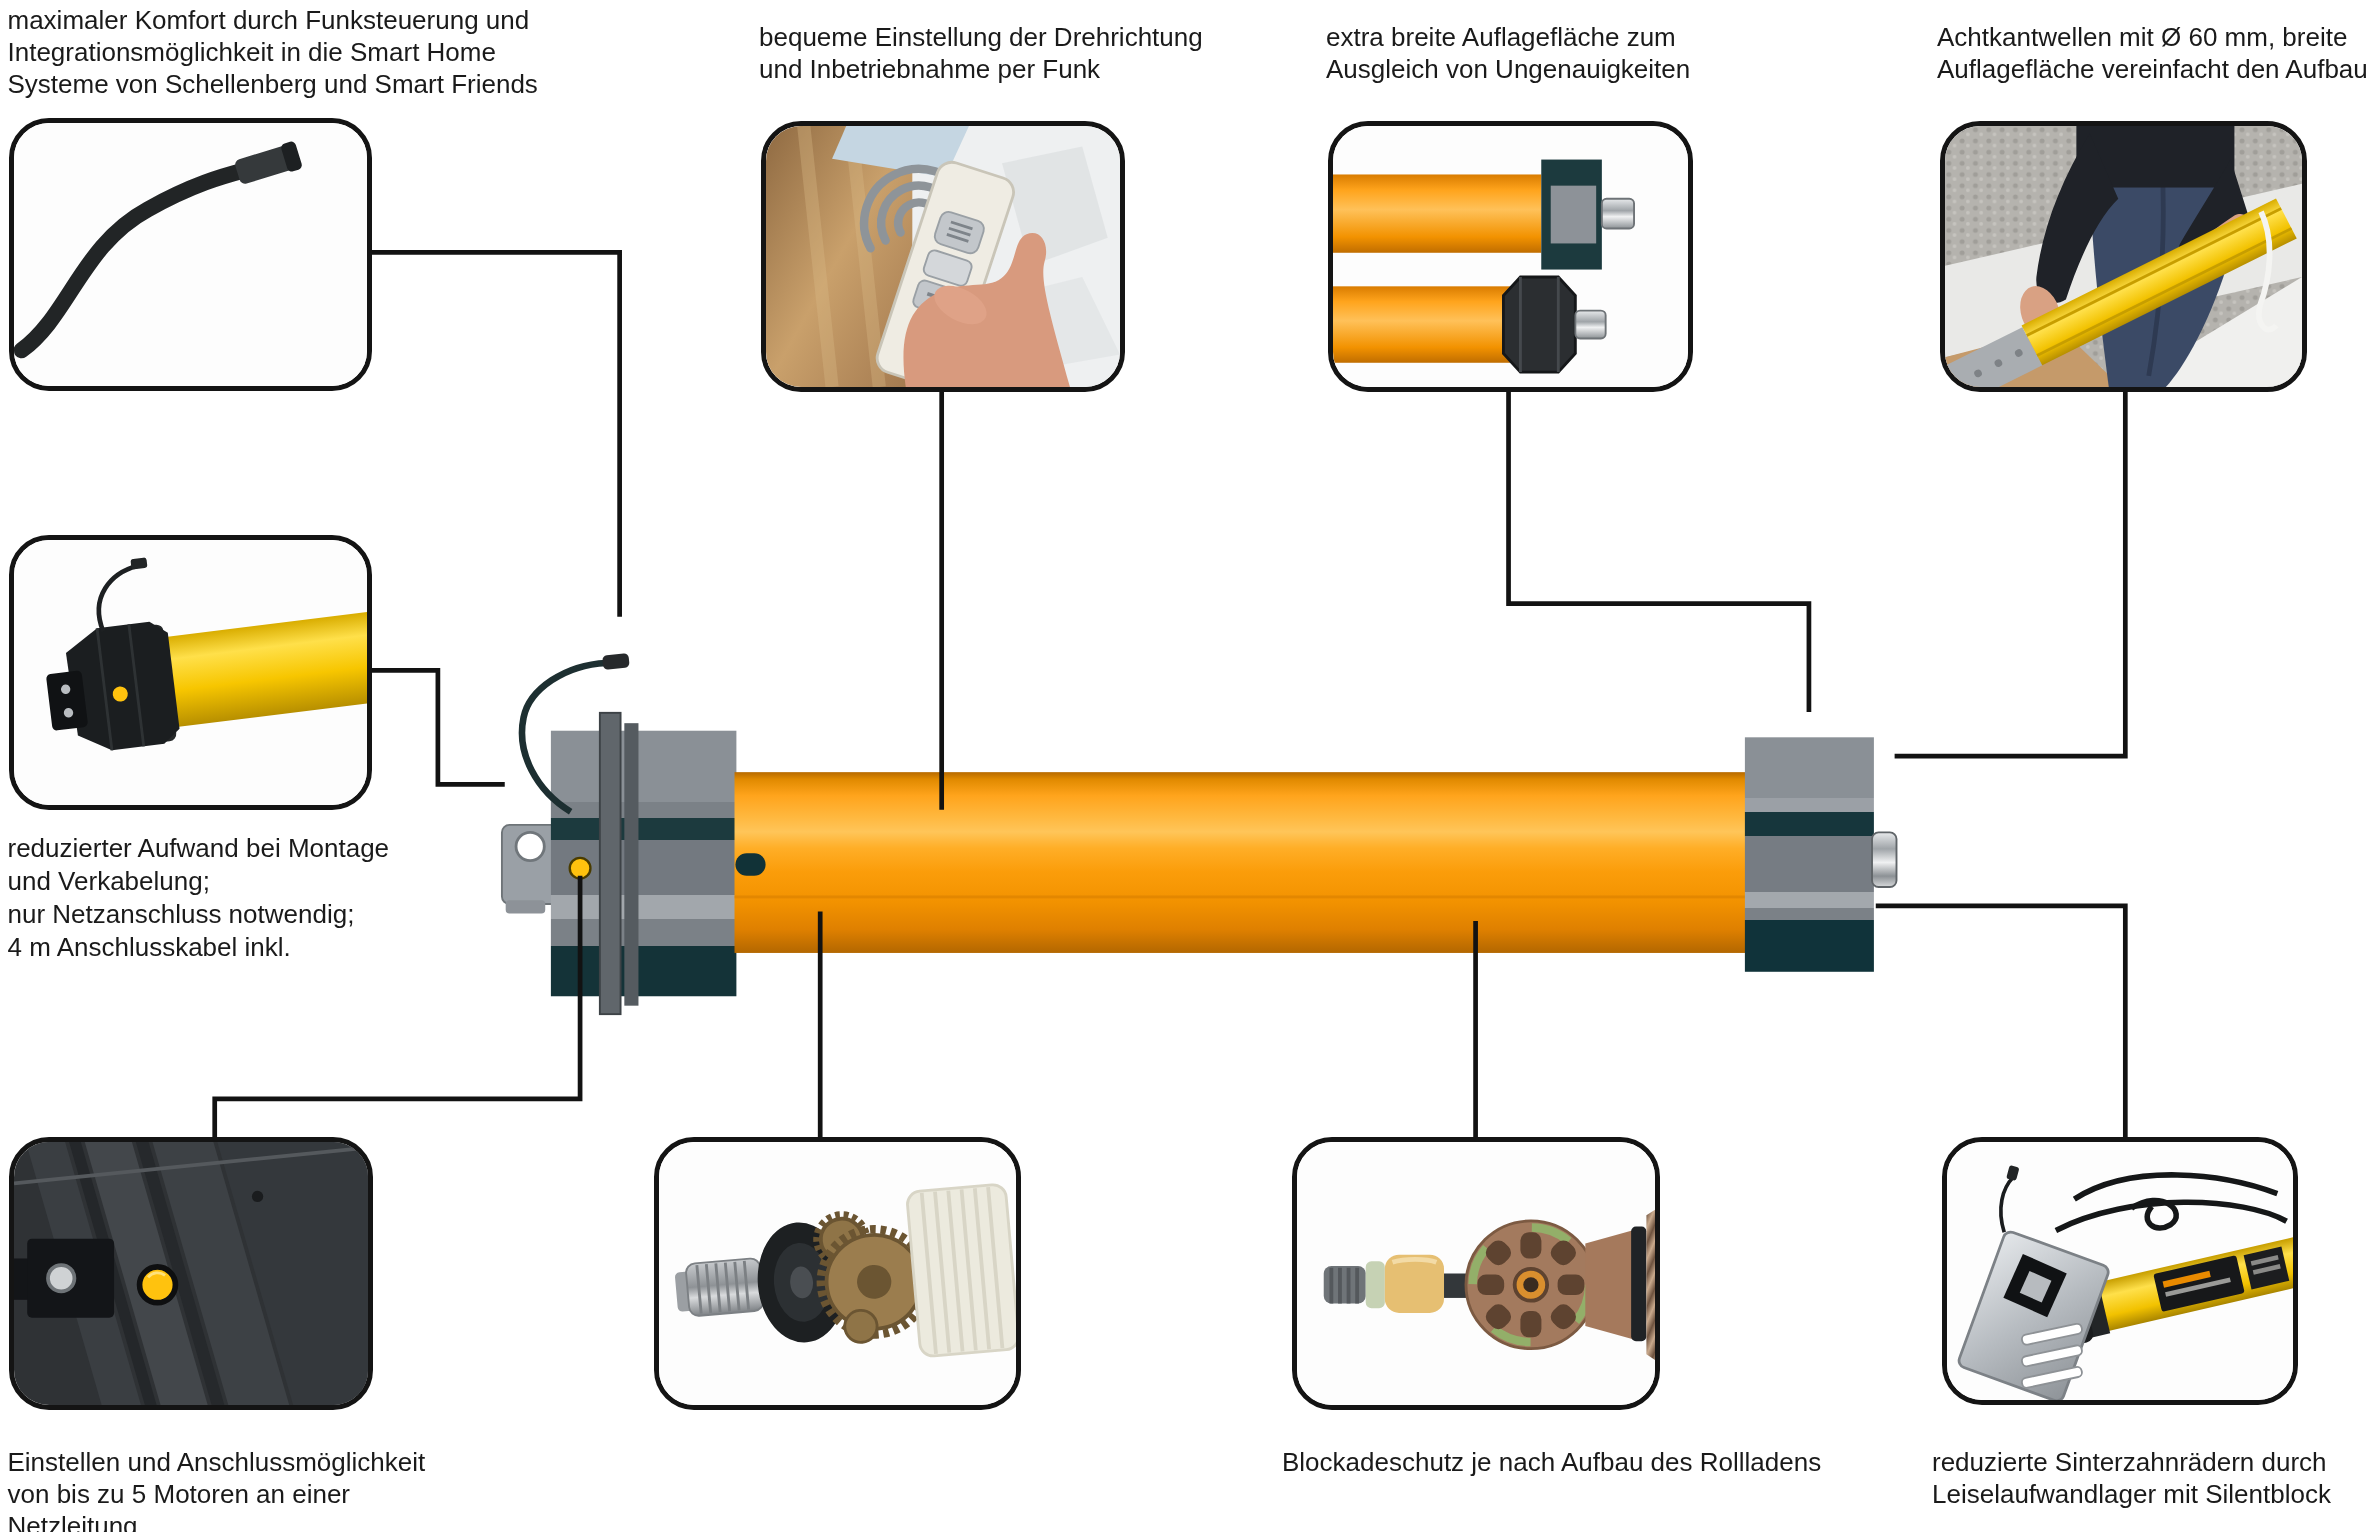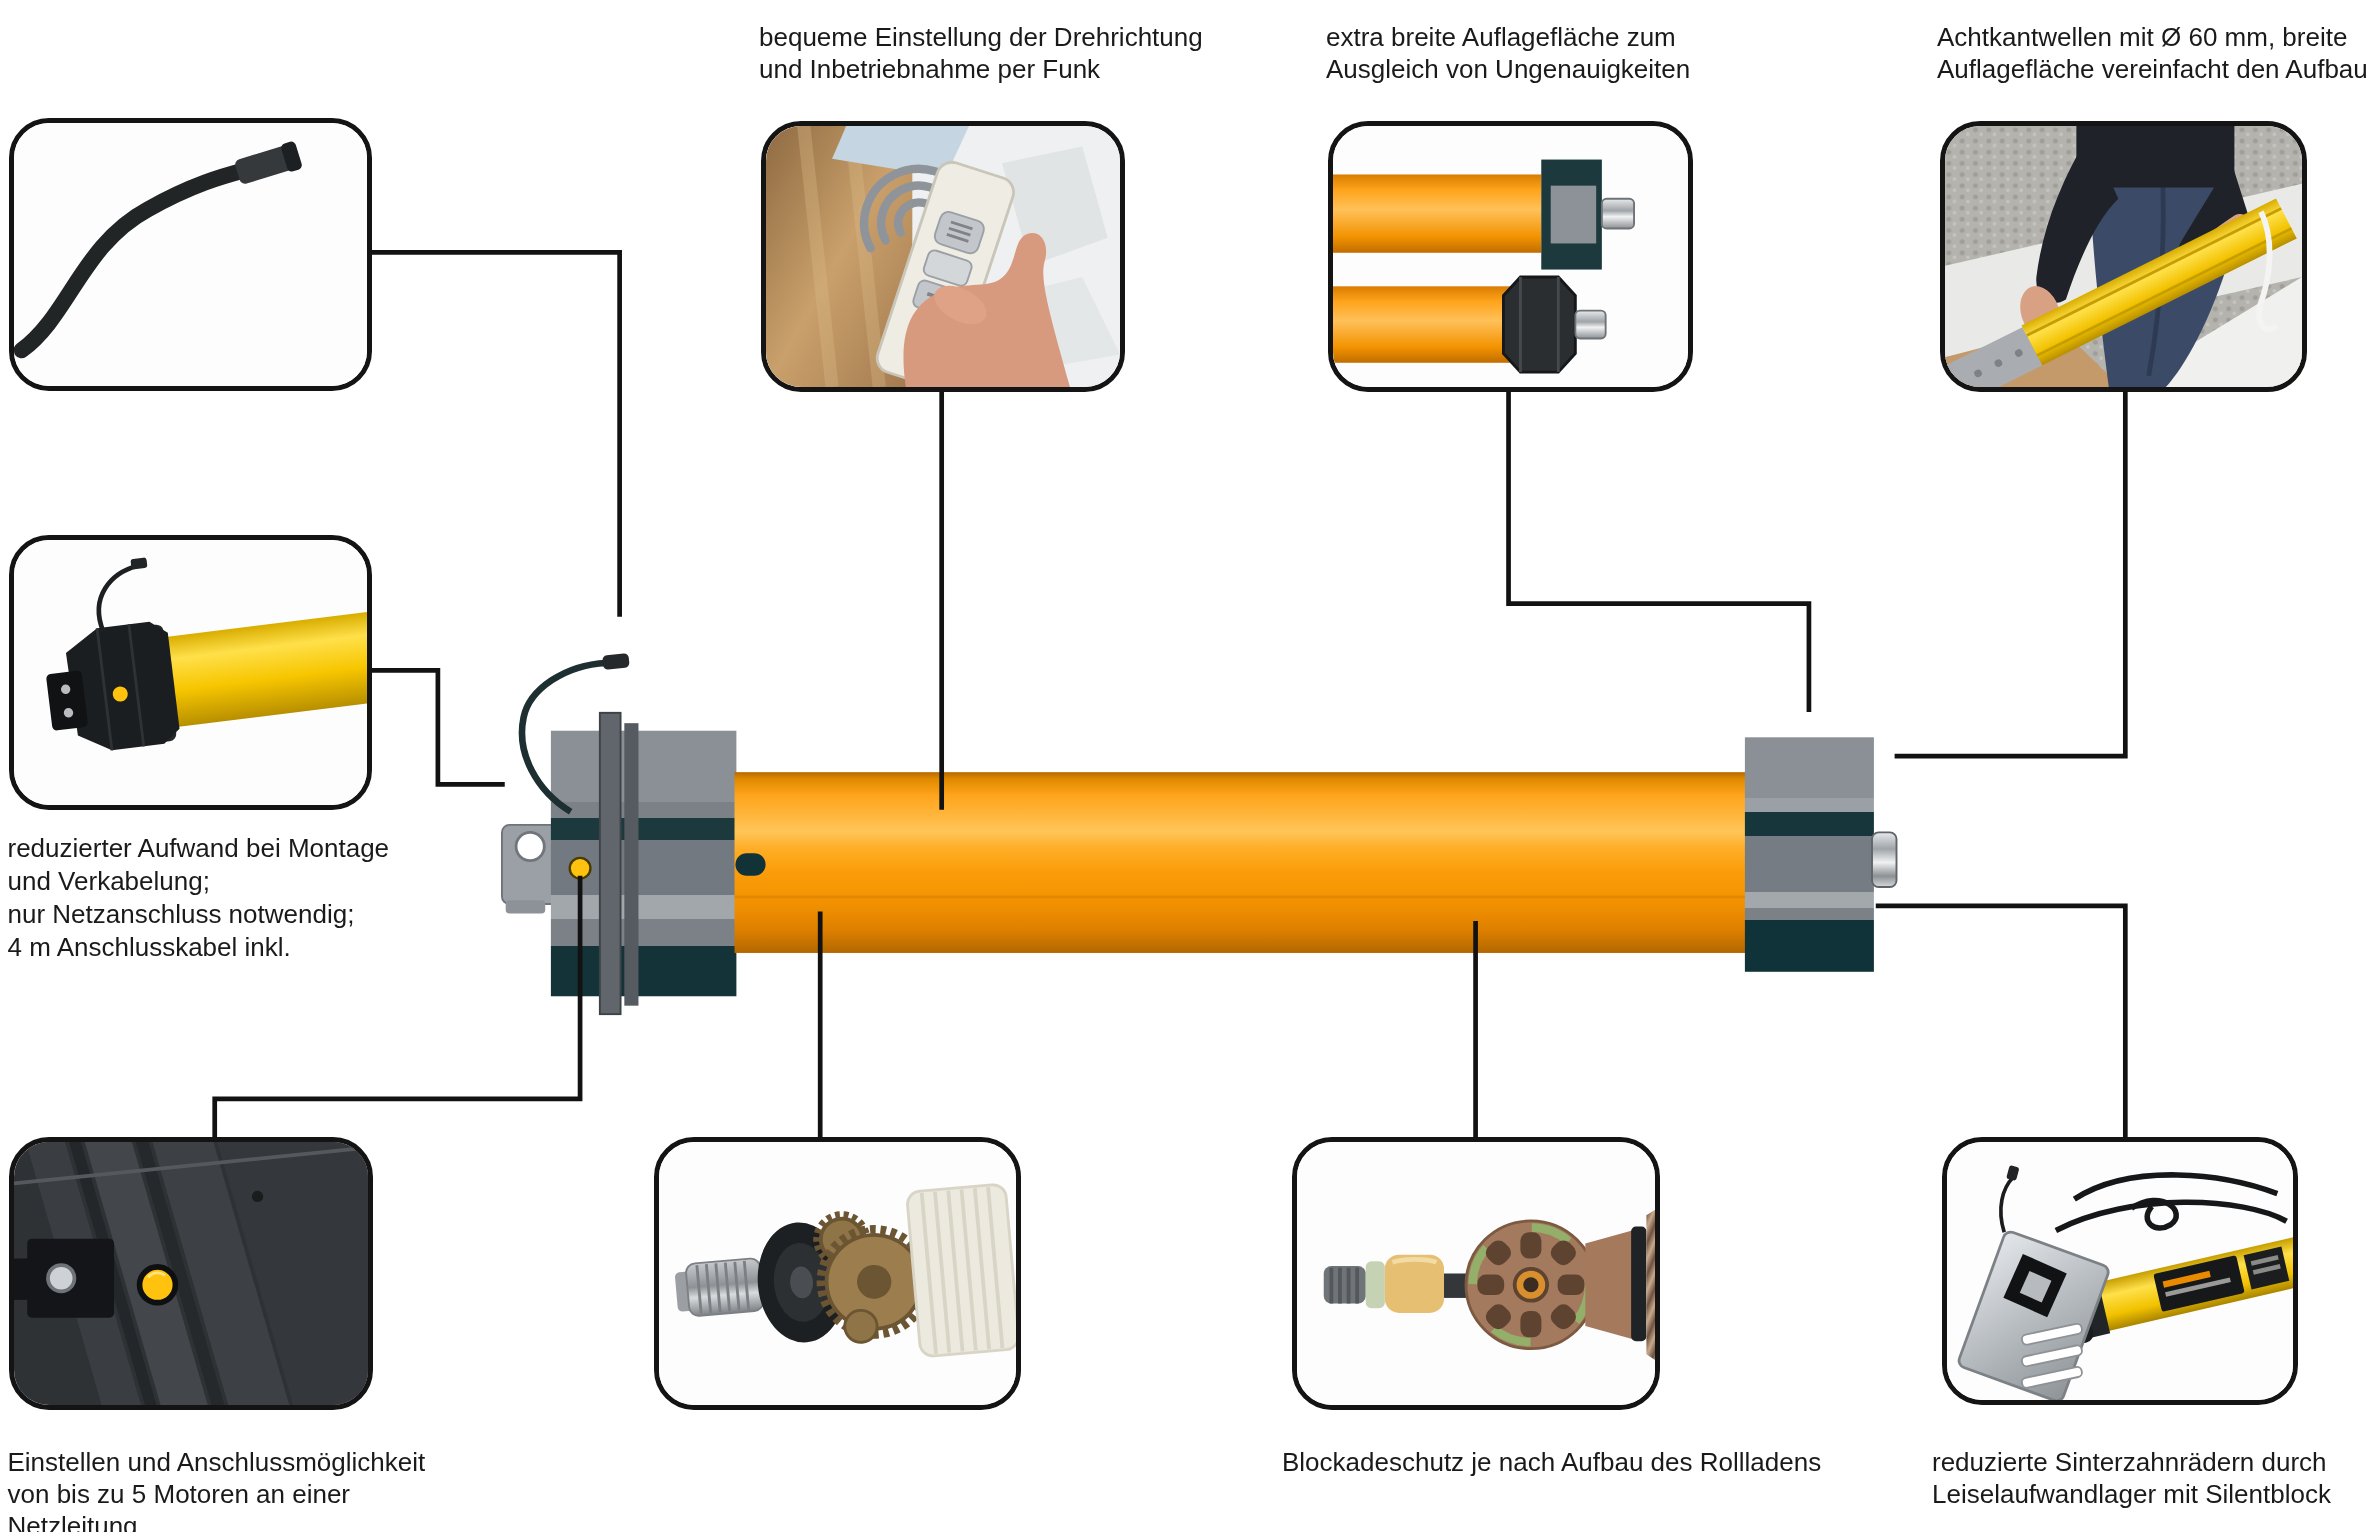--- a/index.html
+++ b/index.html
@@ -103,20 +103,25 @@
       <polyline points="1000,416 1000,860"></polyline>
       <polyline points="1602,416 1602,641 1921,641 1921,756"></polyline>
       <polyline points="2257,416 2257,803 2012,803"></polyline>
       <polyline points="616,930 616,1167 228,1167 228,1209"></polyline>
       <polyline points="871,968 871,1209"></polyline>
       <polyline points="1567,978 1567,1209"></polyline>
       <polyline points="1992,962 2257,962 2257,1210"></polyline>
     </g>
   </svg>
 
+  <div class="cap" style="left:7.5px;top:3.8px">
+    <span>maximaler Komfort durch Funksteuerung und</span>
+      <span>Integrationsmöglichkeit in die Smart Home</span>
+      <span>Systeme von Schellenberg und Smart Friends</span>
+  </div>
   <div class="cap" style="left:1326px;top:21px">
     <span>extra breite Auflagefläche zum</span>
       <span>Ausgleich von Ungenauigkeiten</span>
   </div>
   <div class="cap" style="left:759px;top:21px">
     <span>bequeme Einstellung der Drehrichtung</span>
       <span>und Inbetriebnahme per Funk</span>
   </div>
   <div class="cap" style="left:1937px;top:21px">
     <span>Achtkantwellen mit Ø 60 mm, breite</span>

